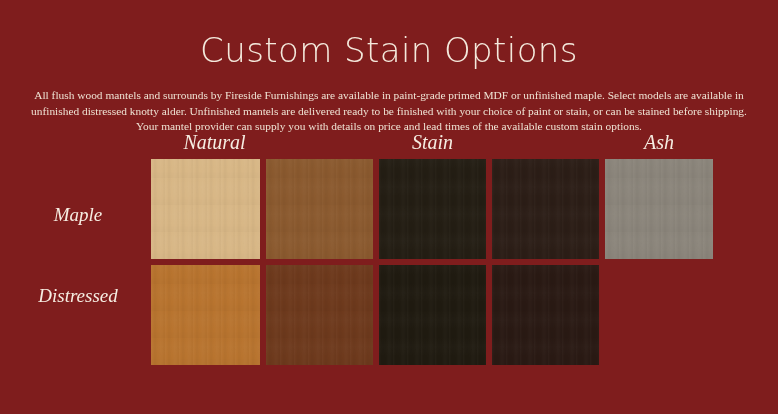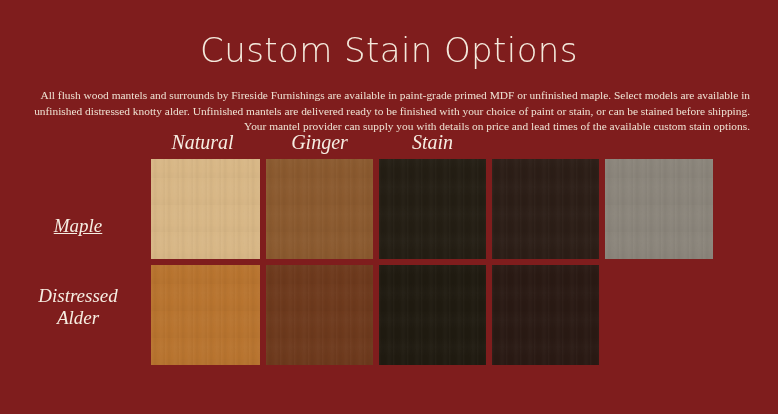--- a/index.html
+++ b/index.html
@@ -42,21 +42,21 @@
   
   .intro {
     position: absolute;
     top: 77px;
     left: 28px;
     width: 722px;
     font-family: "Liberation Serif", serif;
     font-size: 11.4px;
     line-height: 15.2px;
     color: #EFE3D4;
-    text-align: right;
+    text-align: center;
   }
 
   
   .grid {
     position: absolute;
     top: 130px;
     left: 0;
     width: 778px;
   }
 
@@ -86,21 +86,21 @@
     position: absolute;
     left: 10px;
     width: 136px;
     text-align: center;
     font-family: "Liberation Serif", serif;
     font-style: italic;
     font-size: 19px;
     line-height: 22px;
     color: #F6EDE2;
   }
-  .row-label.maple-label { top: 56px; text-decoration: underline; }
+  .row-label.maple-label { top: 45px; }
   .row-label.alder-label { top: 20px; }
 
   .swatch {
     position: absolute;
     top: 0;
     height: 100px;
     background-color: #51412c;
     background-repeat: repeat;
     box-shadow: 0 0 0 0 rgba(0,0,0,0);
   }
@@ -134,40 +134,39 @@
 
 <div class="page">
 
   <div class="title">Custom Stain Options</div>
 
   <p class="intro">All flush wood mantels and surrounds by Fireside Furnishings are available in paint-grade primed MDF or unfinished maple. Select models are available in unfinished distressed knotty alder. Unfinished mantels are delivered ready to be finished with your choice of paint or stain, or can be stained before shipping. Your mantel provider can supply you with details on price and lead times of the available custom stain options.</p>
 
   <div class="grid">
 
     <div class="header-row">
-      <div class="col-header" style="left: 148px; width: 109px;">Natural</div>
-      <div class="col-header" style="left: 266px; width: 107px;">Ginger</div>
+      <div class="col-header" style="left: 160px; width: 109px;">Natural</div>
       <div class="col-header" style="left: 379px; width: 107px;">Stain</div>
+      <div class="col-header" style="left: 605px; width: 108px;">Ash</div>
     </div>
 
     <div class="swatch-row row-maple">
       <div class="row-label maple-label">
         <div>Maple</div>
       </div>
       <div class="swatch" style="left: 151px; width: 109px; background-color: rgb(216, 183, 134);"></div>
       <div class="swatch" style="left: 266px; width: 107px; background-color: rgb(139, 90, 47);"></div>
       <div class="swatch" style="left: 379px; width: 107px; background-color: rgb(36, 30, 20);"></div>
       <div class="swatch" style="left: 492px; width: 107px; background-color: rgb(44, 30, 23);"></div>
       <div class="swatch" style="left: 605px; width: 108px; background-color: rgb(139, 133, 123);"></div>
     </div>
 
     <div class="swatch-row row-alder">
       <div class="row-label alder-label">
         <div>Distressed</div>
-        <div>Alder</div>
       </div>
       <div class="swatch" style="left: 151px; width: 109px; background-color: rgb(184, 116, 47);"></div>
       <div class="swatch" style="left: 266px; width: 107px; background-color: rgb(110, 58, 29);"></div>
       <div class="swatch" style="left: 379px; width: 107px; background-color: rgb(32, 27, 17);"></div>
       <div class="swatch" style="left: 492px; width: 107px; background-color: rgb(42, 26, 20);"></div>
 
     </div>
 
   </div>
 </div>

